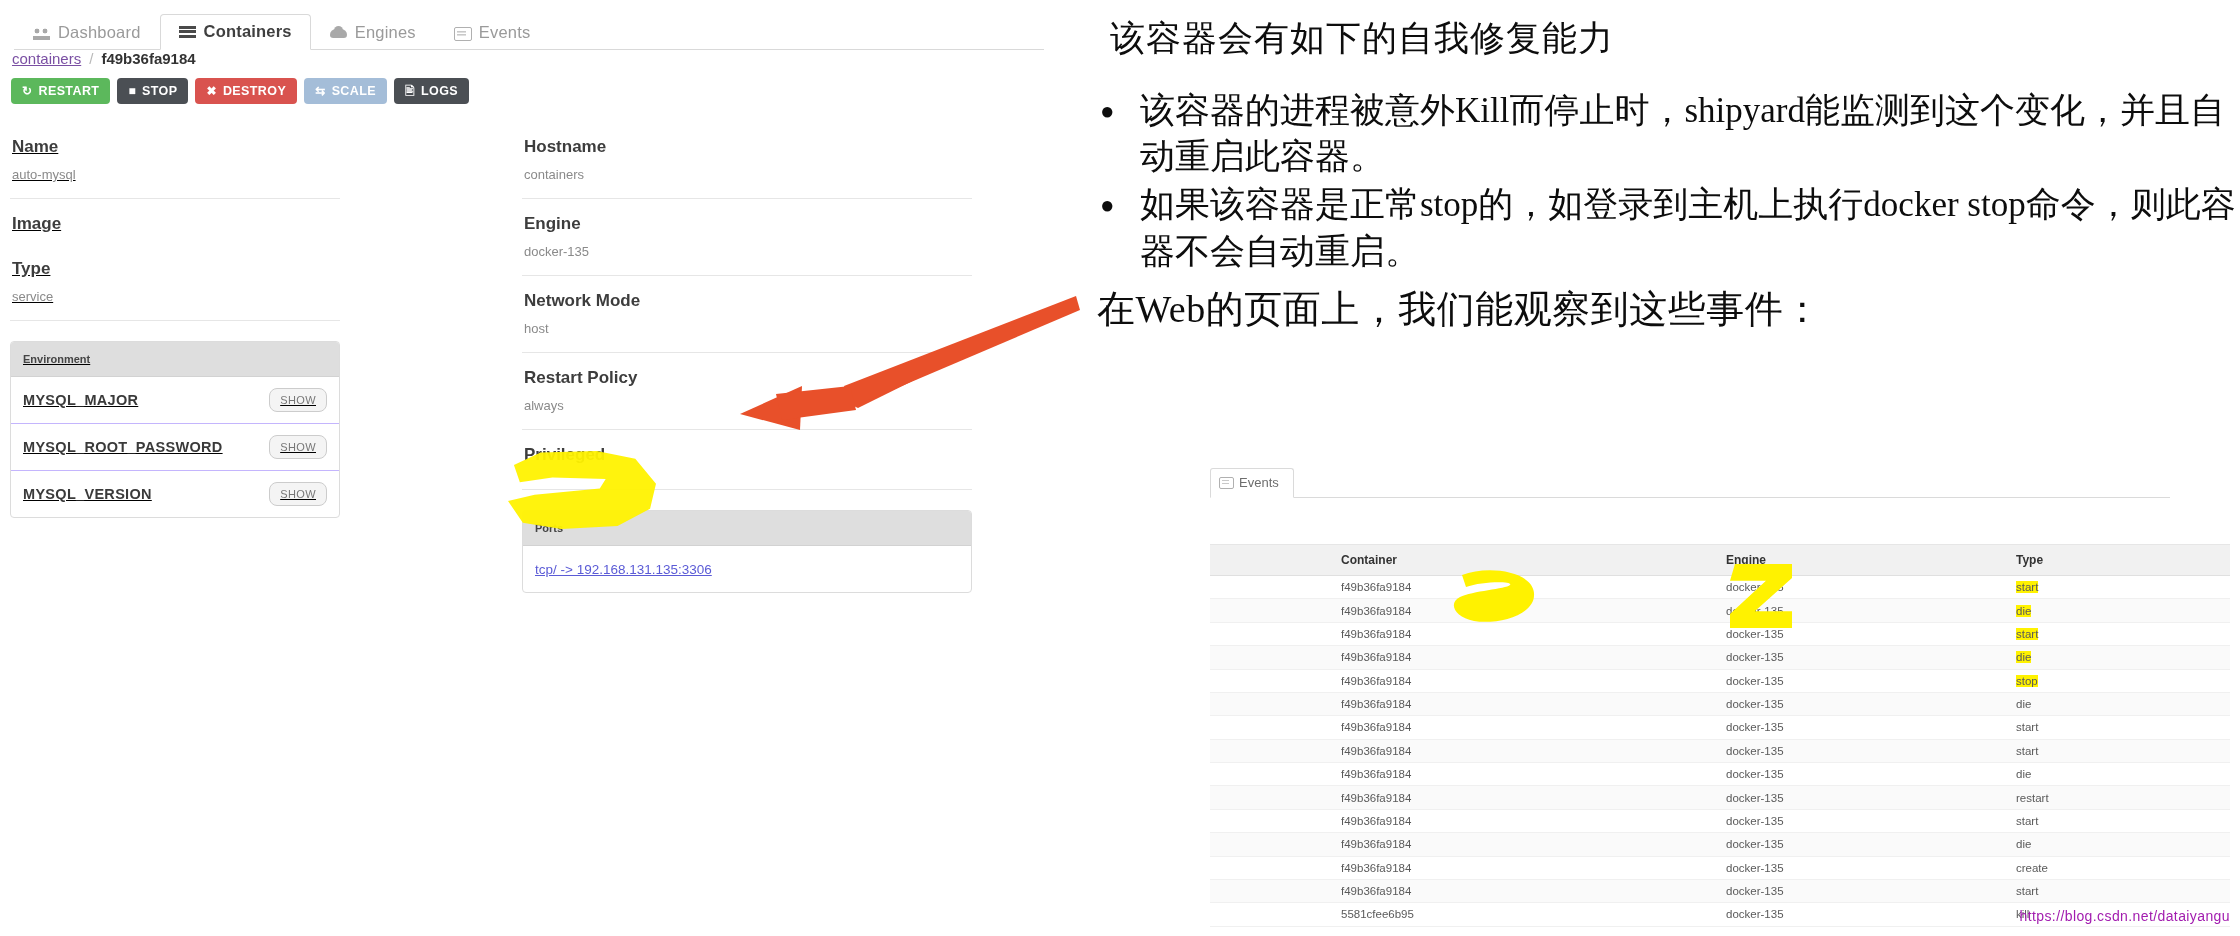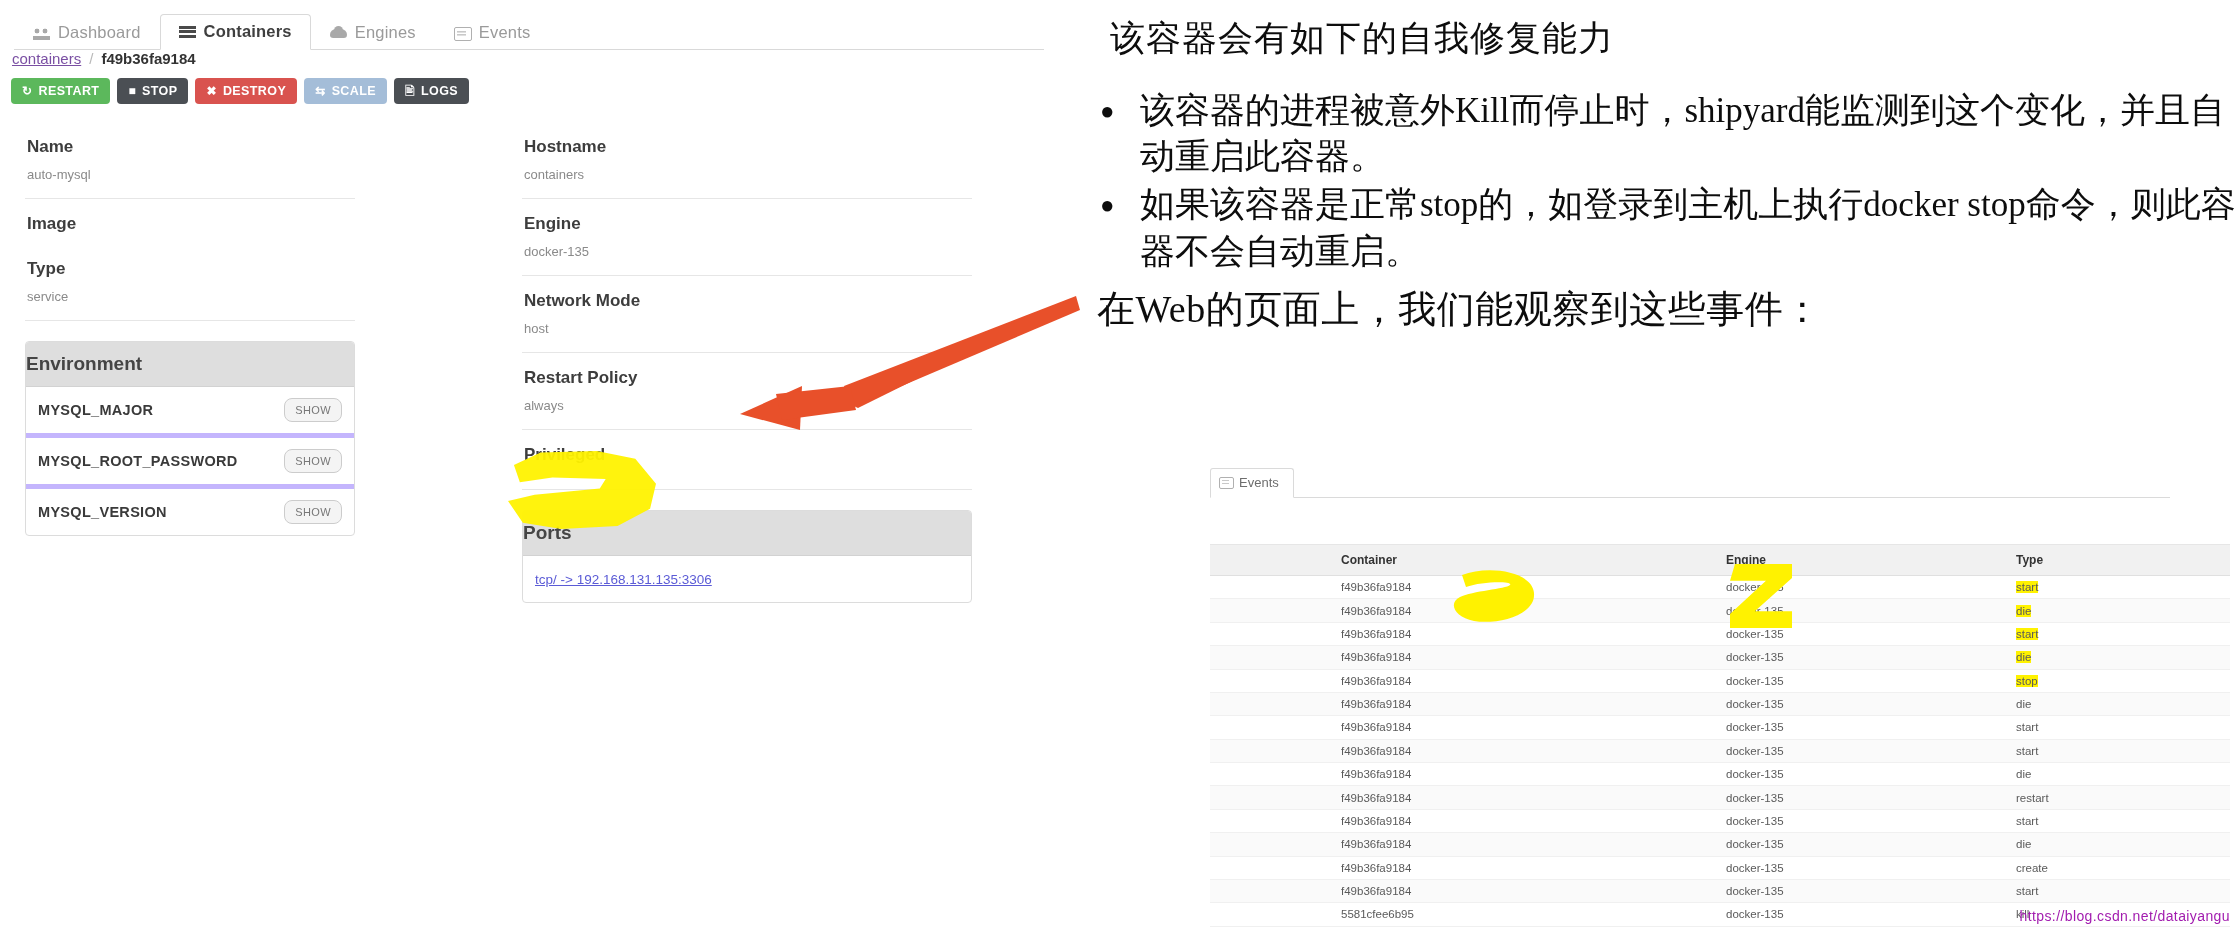--- a/index.html
+++ b/index.html
@@ -108,48 +108,48 @@
     font-family: "Liberation Sans", sans-serif;
   }
   .btn-restart { background: #5cb85c; }
   .btn-stop    { background: #4b4f54; }
   .btn-destroy { background: #d9534f; }
   .btn-scale   { background: #a4bdd8; }
   .btn-logs    { background: #4b4f54; }
   .bico { font-size: 12px; line-height: 1; display:inline-block; }
 
   
-  .col-left  { position: absolute; left: 25px;  top: 122px; width: 330px; }
+  .col-left  { position: absolute; left: 10px;  top: 122px; width: 330px; text-decoration: underline; }
   .col-mid   { position: absolute; left: 522px; top: 122px; width: 450px; }
 
   .field { padding: 4px 0 0 0; }
   .field .flabel {
     font-size: 17px; font-weight: bold; color: #3d3d3d;
     padding: 11px 2px 10px 2px;
   }
   .field .fvalue {
     font-size: 13px; color: #8a8a8a;
     padding: 0 2px 16px 2px;
     border-bottom: 1px solid #e6e6e6;
   }
   .field.no-value .fvalue { padding-bottom: 14px; min-height: 10px; }
 
   
   .panel {
     border: 1px solid #dcdcdc; border-radius: 4px;
     background: #fff; overflow: hidden;
   }
   .panel-head {
-    background: #dedede; padding: 11px 0;
-    font-size: 19px; font-weight: bold; color: #454545;
+    background: #dedede; padding: 11px 12px;
+    font-size: 11px; font-weight: bold; color: #454545;
     border-bottom: 1px solid #d2d2d2;
   }
   .env-row {
     display: flex; align-items: center; justify-content: space-between;
-    padding: 11px 12px; border-bottom: 5px solid #c4b5fd;
+    padding: 11px 12px; border-bottom: 1px solid #c4b5fd;
     min-height: 46px;
   }
   .env-row:last-child { border-bottom: none; }
   .env-key { font-size: 14.5px; font-weight: bold; color: #3a3a3a; letter-spacing:.3px;}
   .show-btn {
     font-size: 11px; color: #777; background: #f4f4f4;
     border: 1px solid #ccc; border-radius: 8px;
     padding: 5px 10px; cursor: pointer; letter-spacing:.4px;
     font-family: "Liberation Sans", sans-serif;
   }

